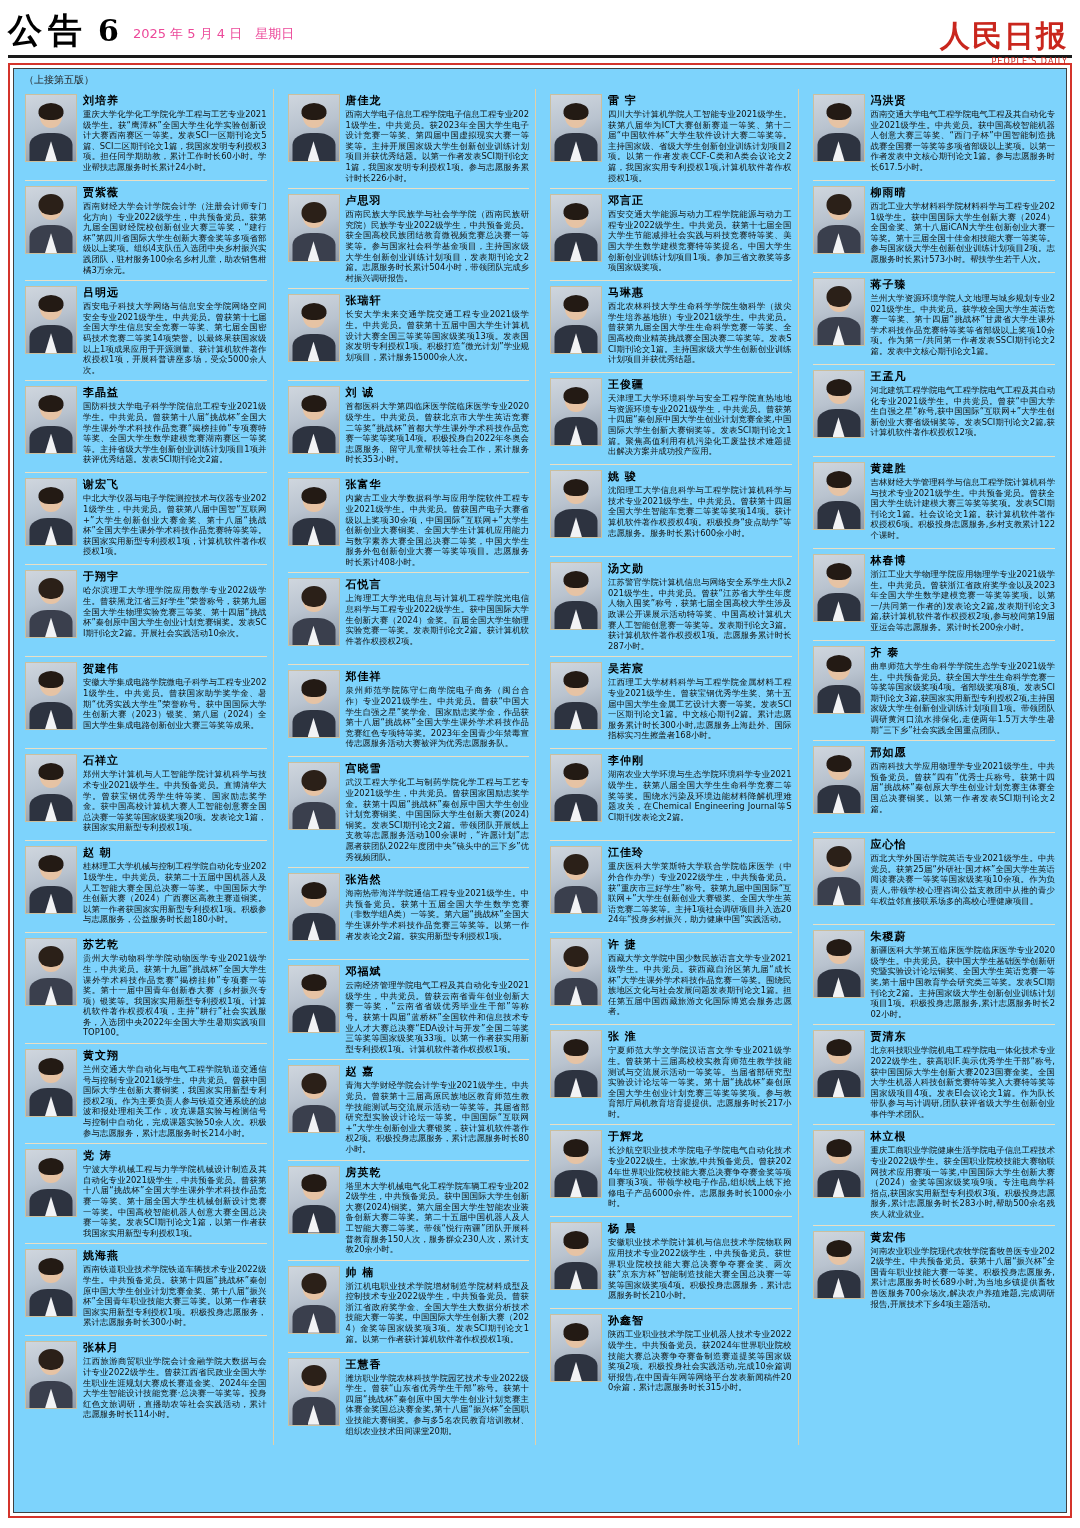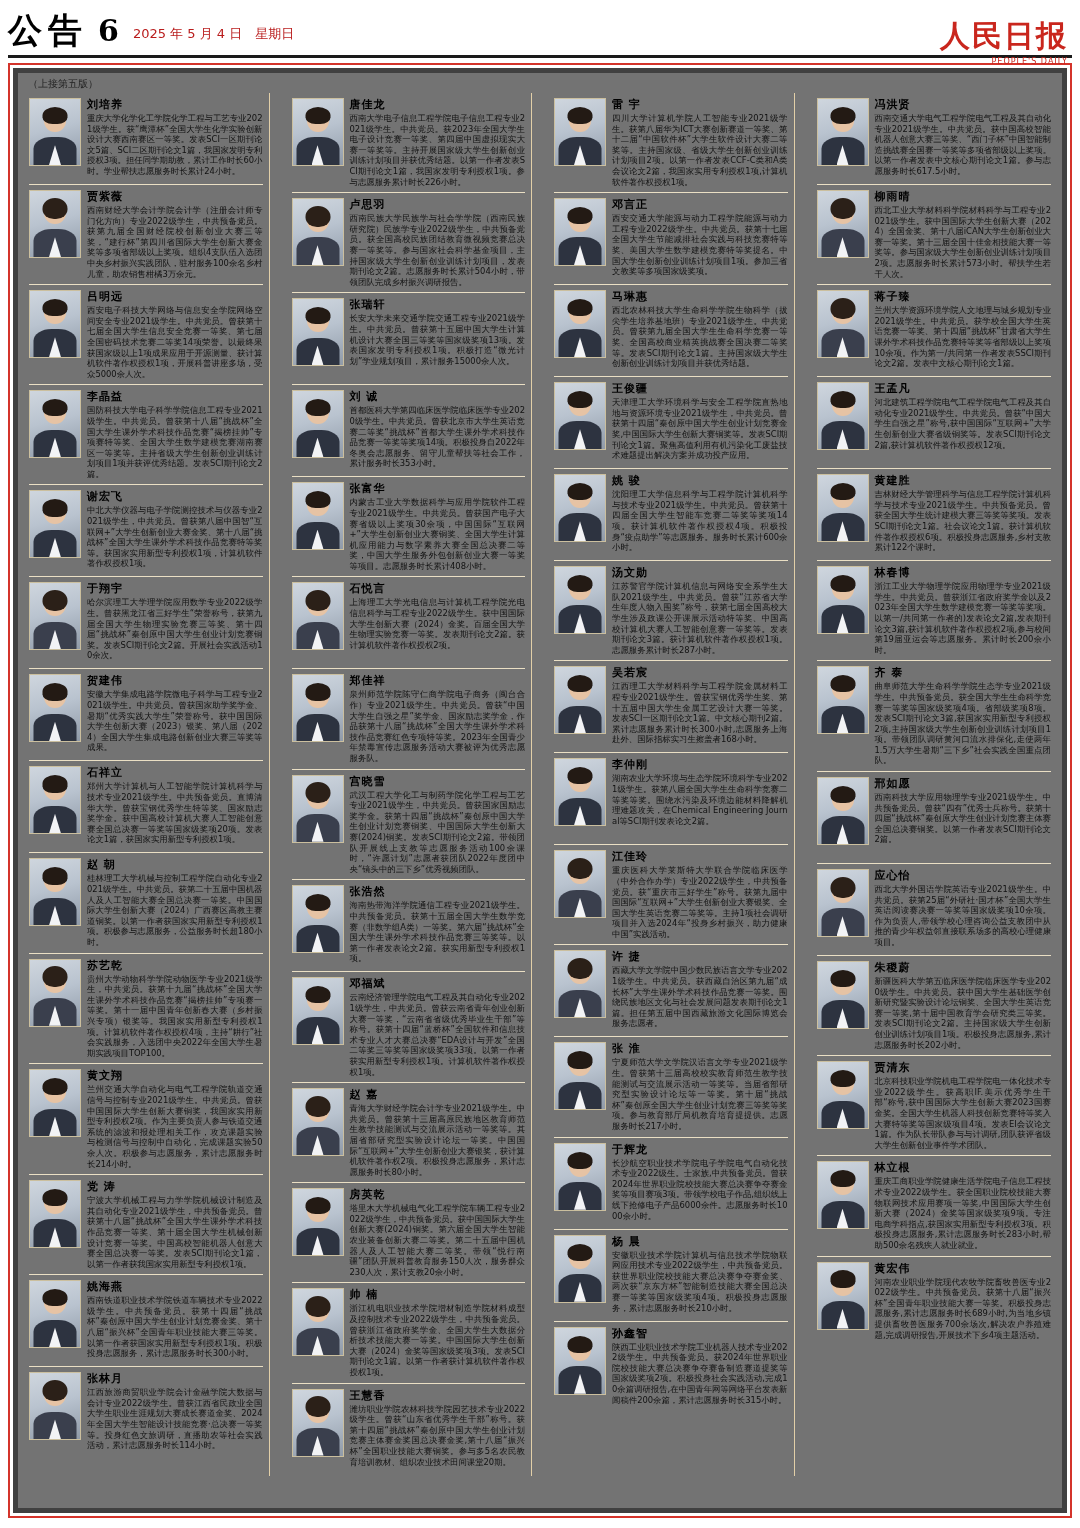--- a/index.html
+++ b/index.html
@@ -20,54 +20,54 @@
   .mh-title {
     font-family:"DejaVu Serif","Liberation Serif",serif;
     font-weight:bold; font-size:34px; letter-spacing:6px;
     padding-right:6px;
   }
   .mh-pagenum {
     font-family:"DejaVu Serif","Liberation Serif",serif;
     font-weight:bold; font-size:30px; padding:0 14px 0 4px;
   }
   .mh-date {
-    font-size:13px; color:#b91c1c; padding-bottom:4px; align-self:flex-end;
+    font-size:13px; color:#ec4899; padding-bottom:4px; align-self:flex-end;
     margin-bottom:8px;
   }
   .mh-brand {
     position:absolute; right:4px; top:10px;
     font-family:"DejaVu Serif","Liberation Serif",serif;
     font-weight:bold; font-size:30px; color:#c9261d; letter-spacing:2px;
   }
   .mh-brand .sub { display:block; font-size:8px; letter-spacing:1px; color:#c9261d; text-align:right; font-family:"DejaVu Sans",sans-serif; font-weight:normal;}
 
   
   .frame {
     margin-top:5px;
     border:2px solid #d4342b;
     padding:3px;
     height:1455px;
   }
   .frame-inner {
-    border:5px solid #404040;
+    border:1px solid #404040;
     height:100%;
-    background:#737373;
+    background:#7dd3fc;
     padding:6px 5px 4px 5px;
     position:relative;
     overflow:hidden;
   }
   .continued {
     font-size:10px; color:#222; position:absolute; left:10px; top:4px;
   }
 
   
   .grid {
     display:grid;
     grid-template-columns:repeat(4,1fr);
-    column-gap:16px;
+    column-gap:8px;
     margin-top:14px;
   }
   .col {
     padding:0 6px;
     border-right:1px solid #e2cfa8;
   }
   .col:last-child { border-right:none; }
 
   .entry {
     display:flex;

